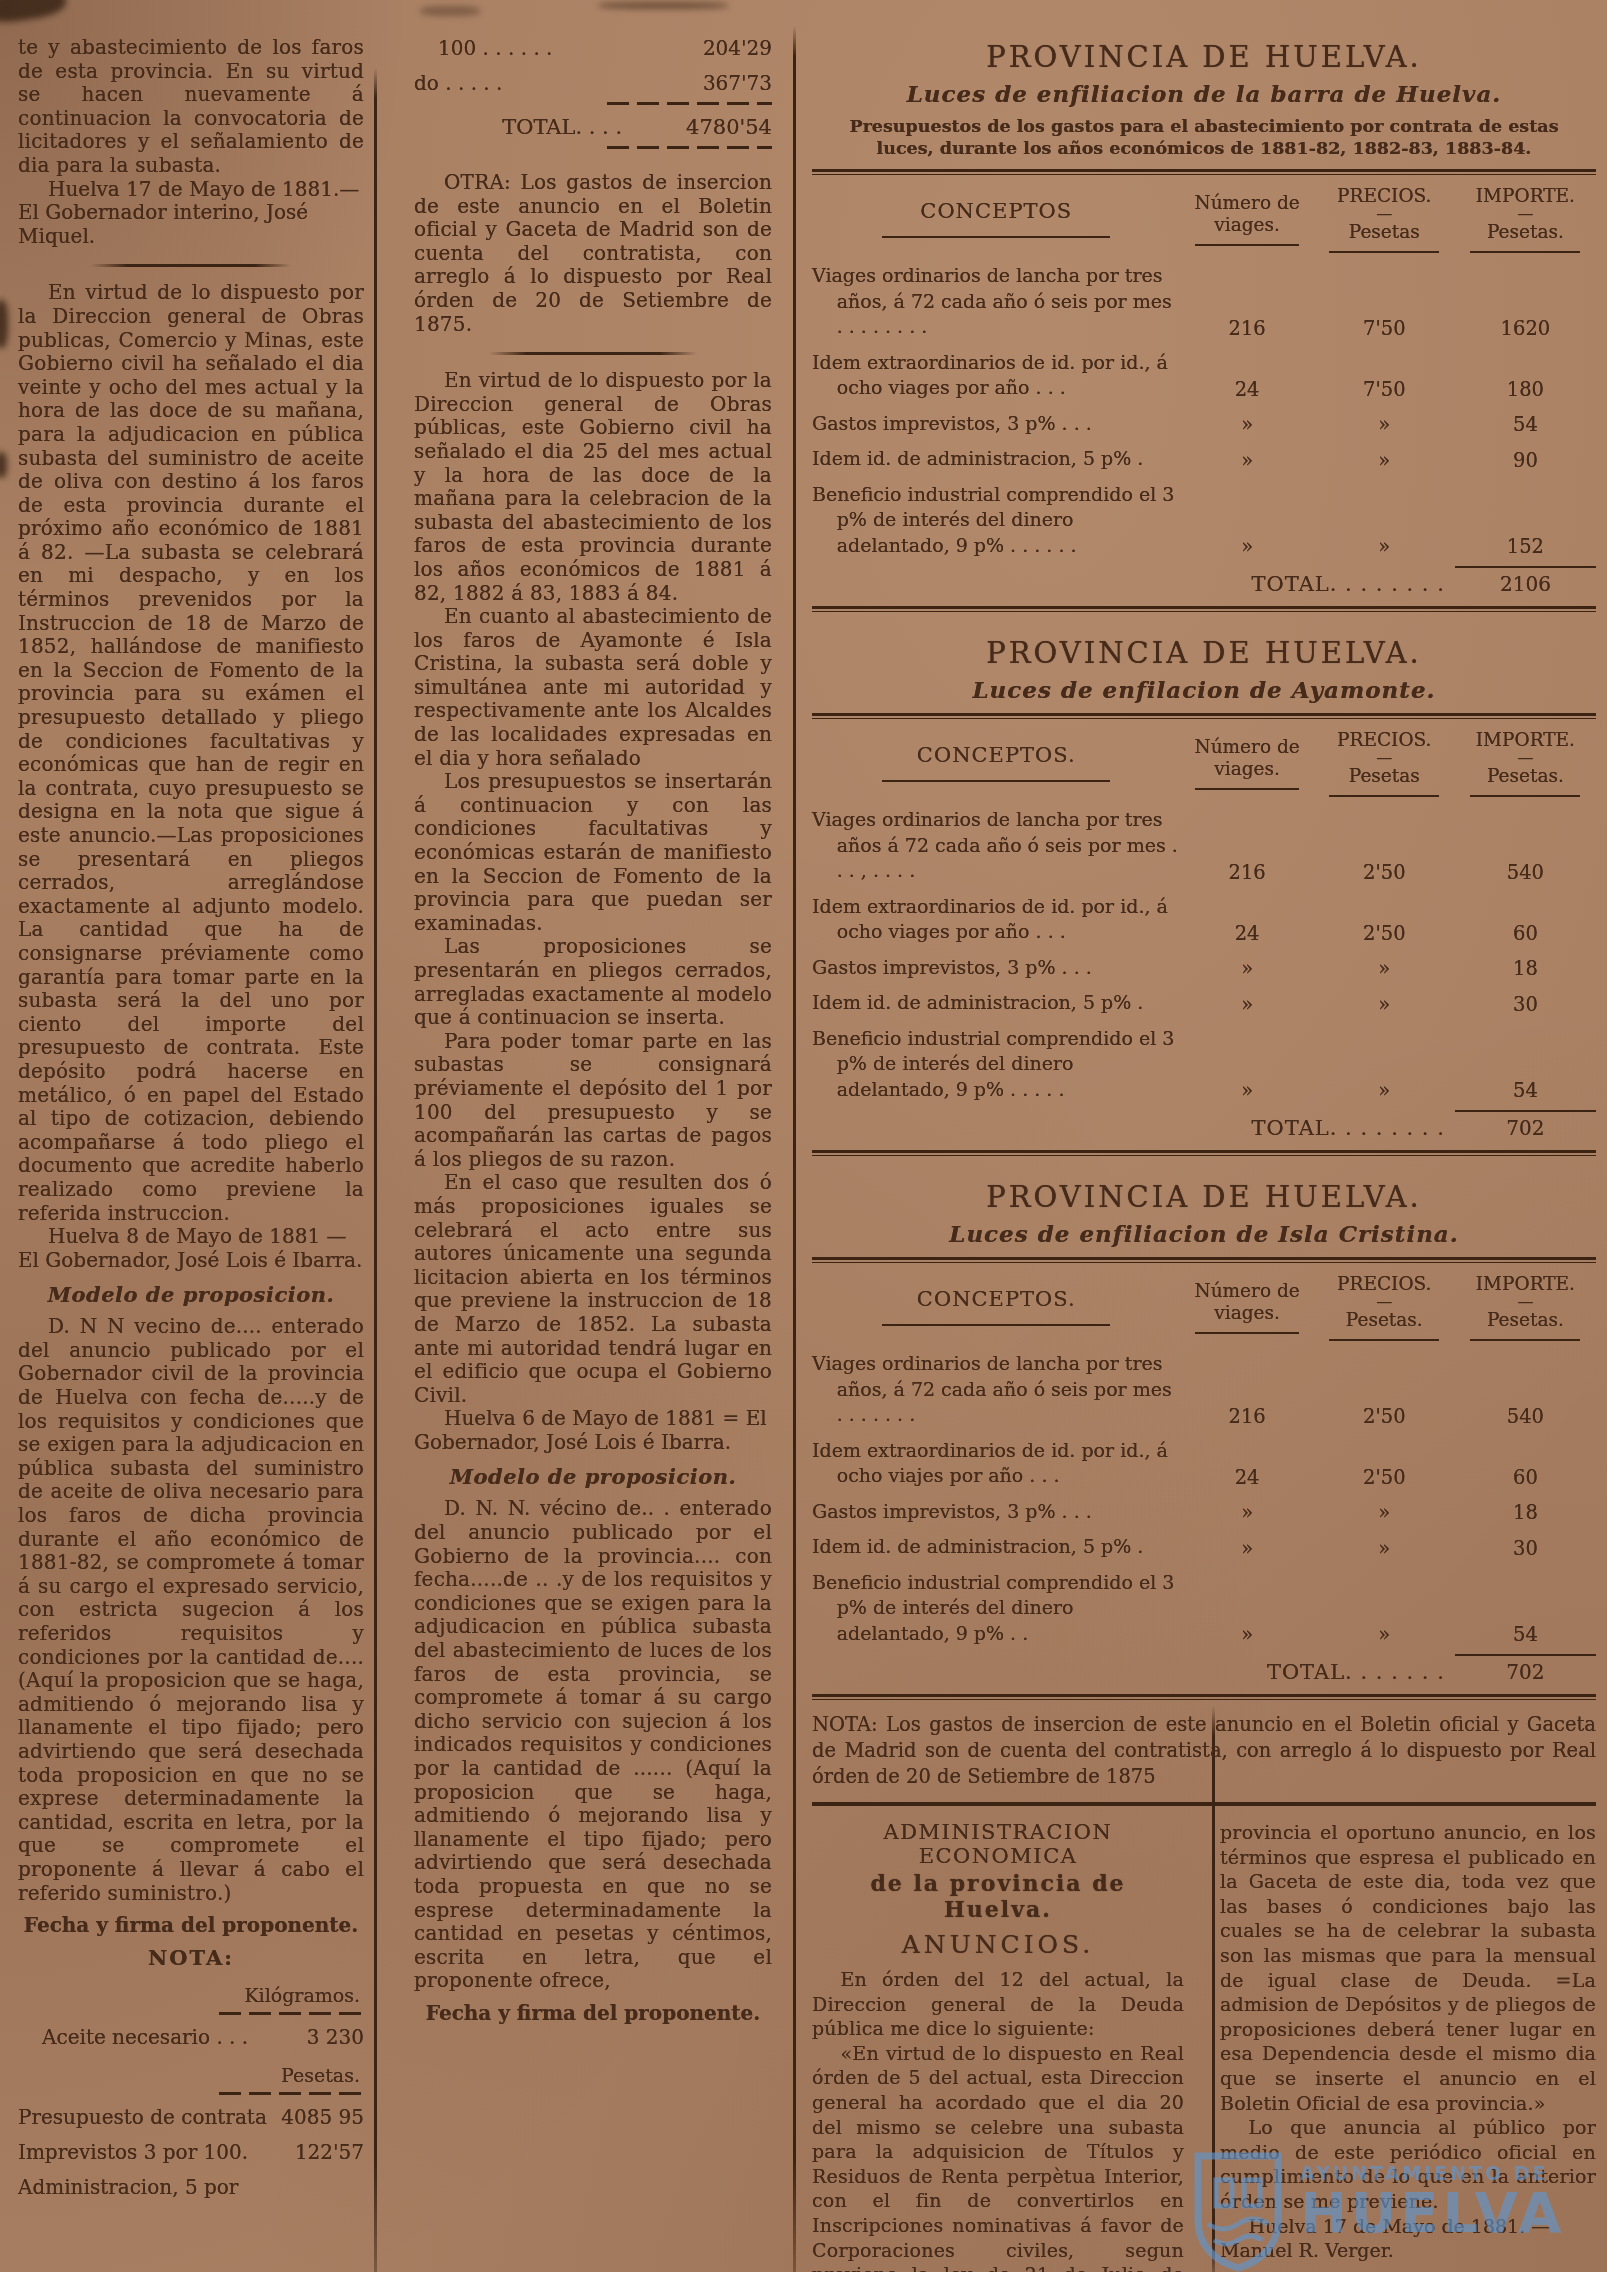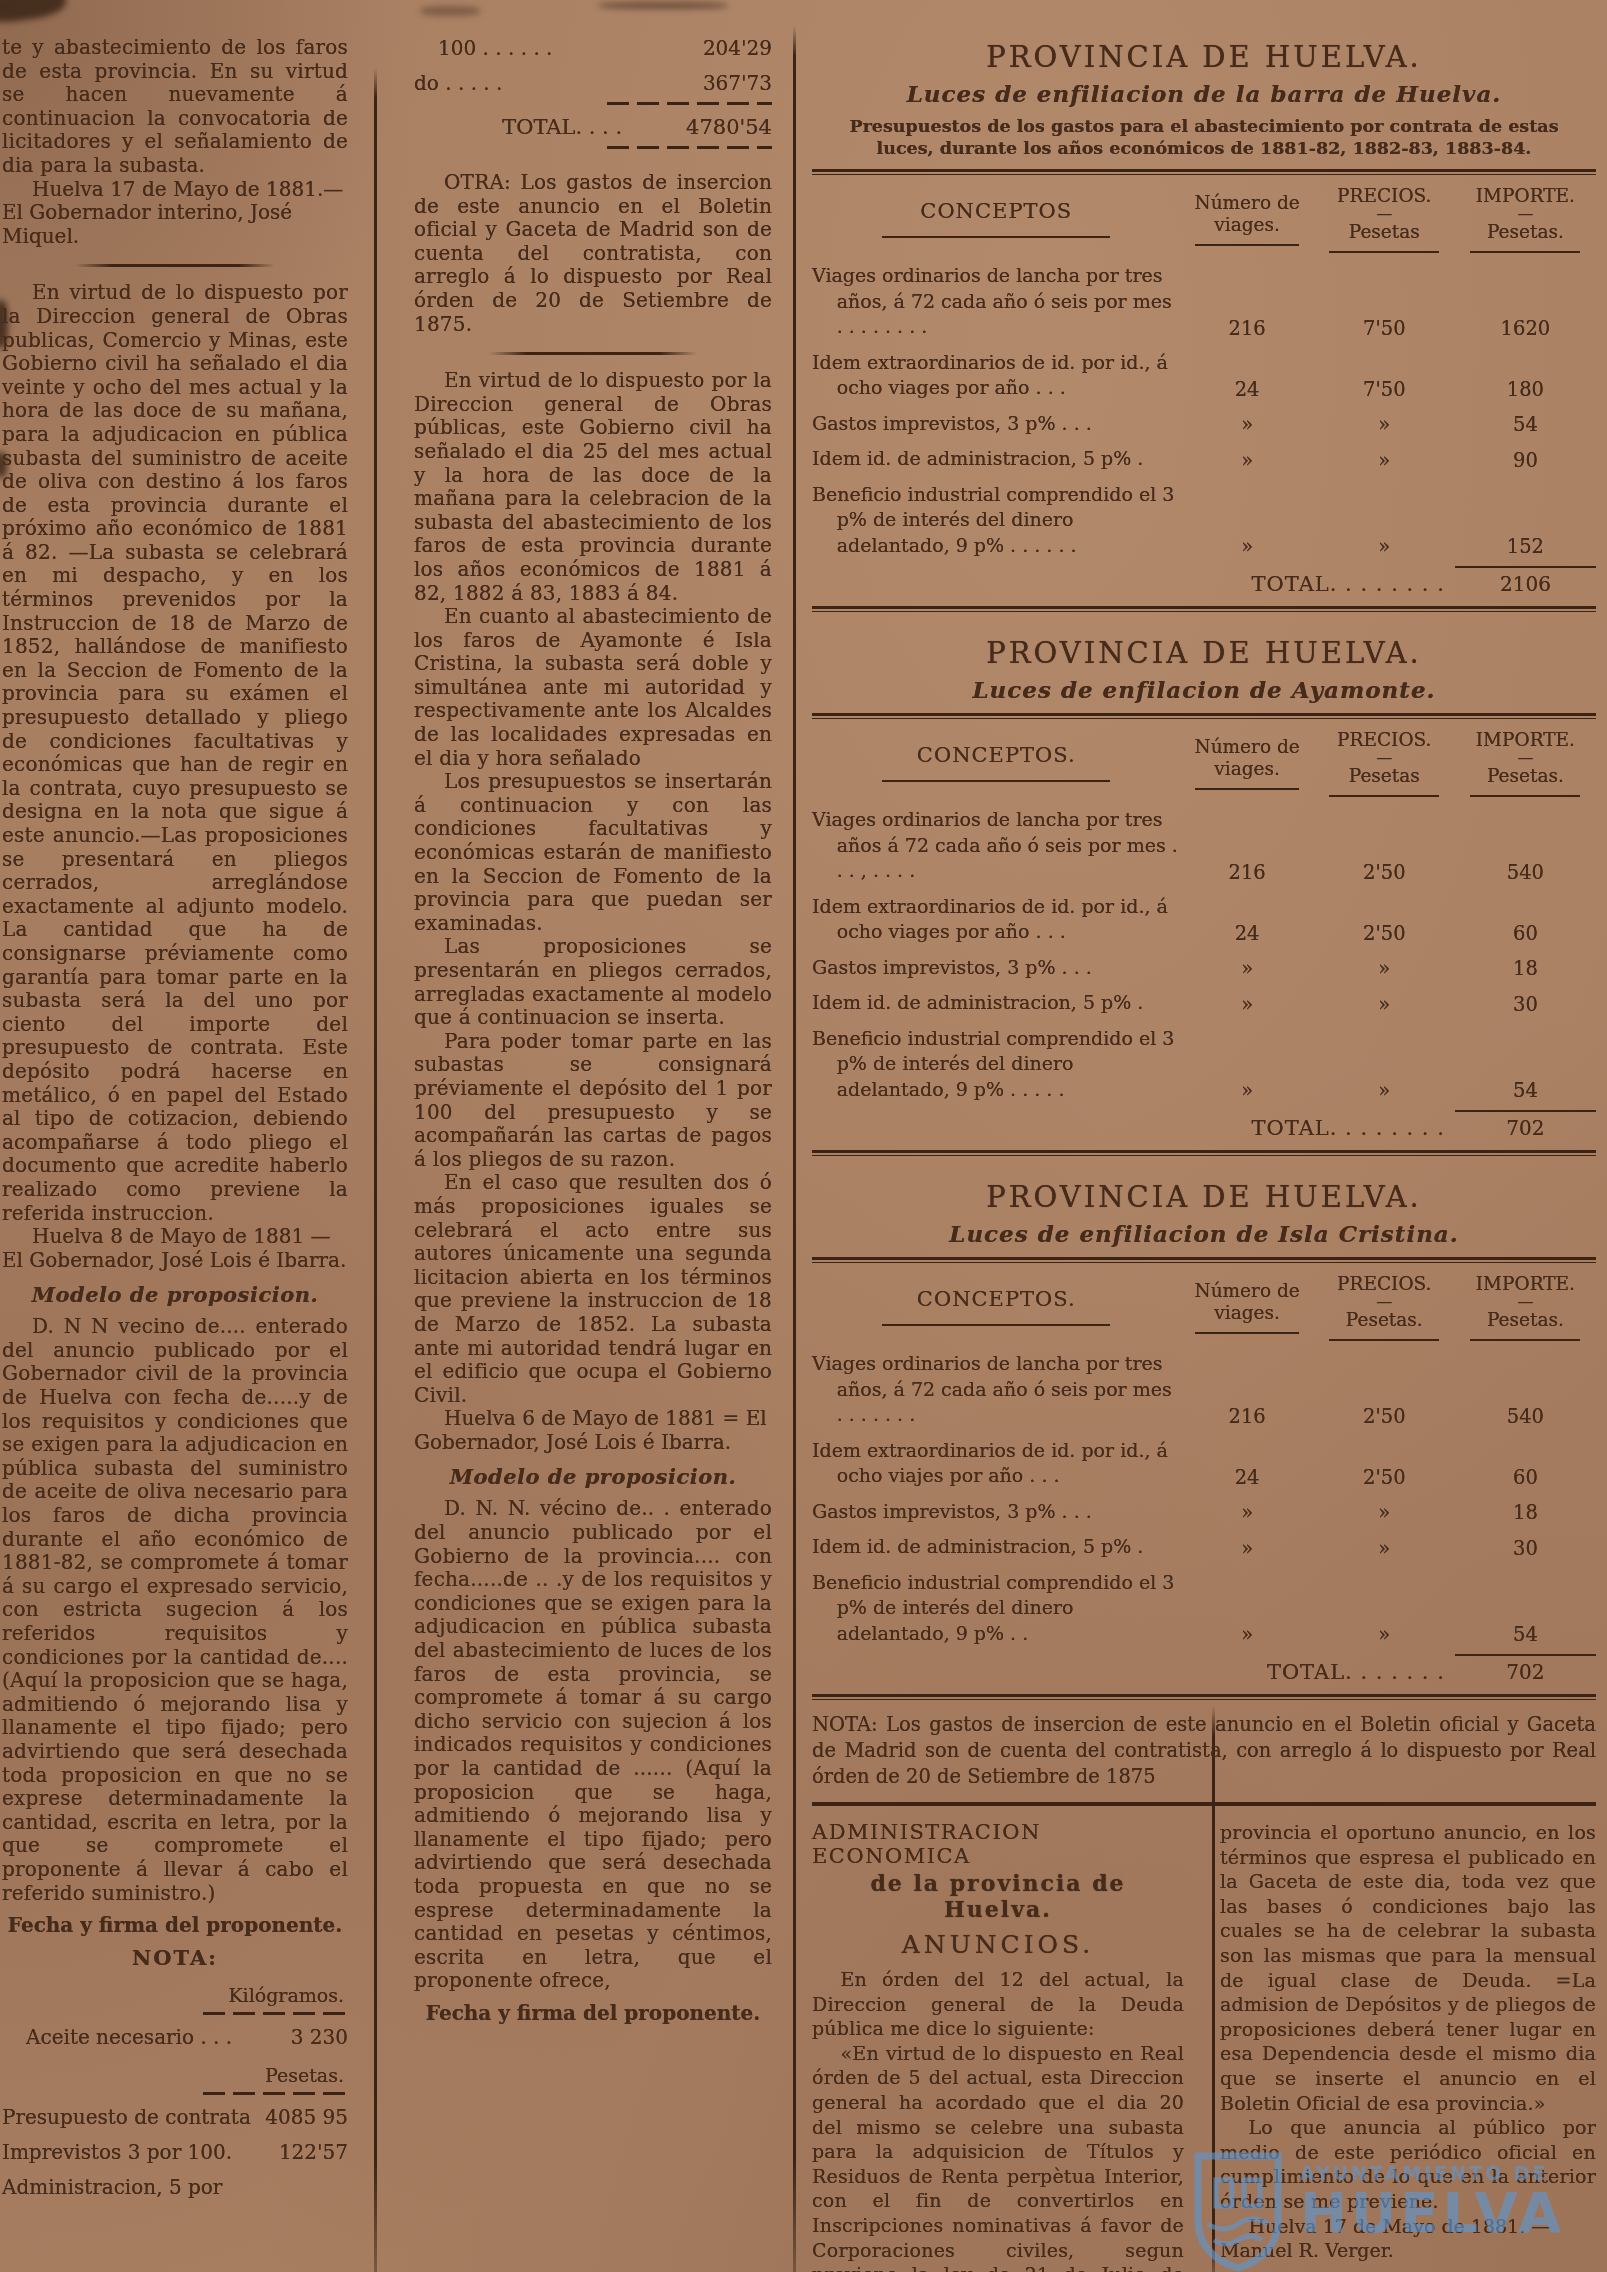--- a/index.html
+++ b/index.html
@@ -13,21 +13,21 @@
       radial-gradient(ellipse at 0% 70%, rgba(70,40,20,0.15), transparent 35%),
       radial-gradient(ellipse at 100% 100%, rgba(80,45,25,0.14), transparent 40%),
       radial-gradient(ellipse at 50% 120%, rgba(90,55,30,0.12), transparent 50%),
       #a97f62;
     font-family:"DejaVu Serif","Liberation Serif",serif;
     color:#462b1b;
   }
   .page *{box-sizing:border-box;}
   
   .col{position:absolute;top:36px;}
-  .col1{left:2px;width:346px;}
+  .col1{left:18px;width:346px;}
   .col2{left:414px;width:358px;}
   .col3{left:812px;width:784px;top:40px;}
   .vrule{position:absolute;width:3px;background:linear-gradient(to bottom,transparent,#3c2414 30px,#3c2414 95%,rgba(60,36,20,.4));filter:blur(.4px);}
   .vrule1{left:374px;top:68px;height:2204px;}
   .vrule2{left:793px;top:26px;height:2246px;}
   .vrule3{left:1212px;top:1706px;height:566px;}
   
   p{margin:0;}
   .just{font-size:20px;line-height:23.6px;text-align:justify;letter-spacing:.2px;
         text-shadow:0 0 .6px rgba(62,36,20,.85);}
@@ -86,21 +86,21 @@
              text-shadow:0 0 .6px rgba(62,36,20,.85);}
   .right-nota{margin-top:12px;font-size:19.5px;line-height:26px;text-align:justify;
               text-shadow:0 0 .6px rgba(62,36,20,.85);}
   section.prov{margin-top:24px;}
   section.prov:first-child{margin-top:0;}
   
   .admin{display:flex;margin-top:14px;}
   .admin-colA{width:390px;padding-right:18px;}
   .admin-colB{width:376px;margin-left:18px;}
   .admin .just{font-size:19px;line-height:24.6px;}
-  .admin-h1{margin:0;font-size:21px;font-weight:normal;letter-spacing:1.5px;
+  .admin-h1{margin:0;text-align:center;font-size:21px;font-weight:normal;letter-spacing:1.5px;
             text-shadow:0 0 .6px rgba(62,36,20,.9);}
   .admin-h2{margin:2px 0 0 0;text-align:center;font-size:22px;font-weight:bold;letter-spacing:2px;
             text-shadow:0 0 1px rgba(62,36,20,.9);}
   .admin-anuncios{margin:8px 0 8px 0;text-align:center;font-size:25px;font-weight:normal;letter-spacing:4px;
             text-shadow:0 0 .7px rgba(62,36,20,.9);}
   .admin .sig{font-size:19px;line-height:24.6px;}
   
   .stain{position:absolute;background:#2e1b0e;filter:blur(3px);opacity:.75;border-radius:40%;}
   .stain.s1{left:-18px;top:-10px;width:84px;height:30px;transform:rotate(-8deg);}
   .stain.s2{left:-6px;top:300px;width:14px;height:48px;}

